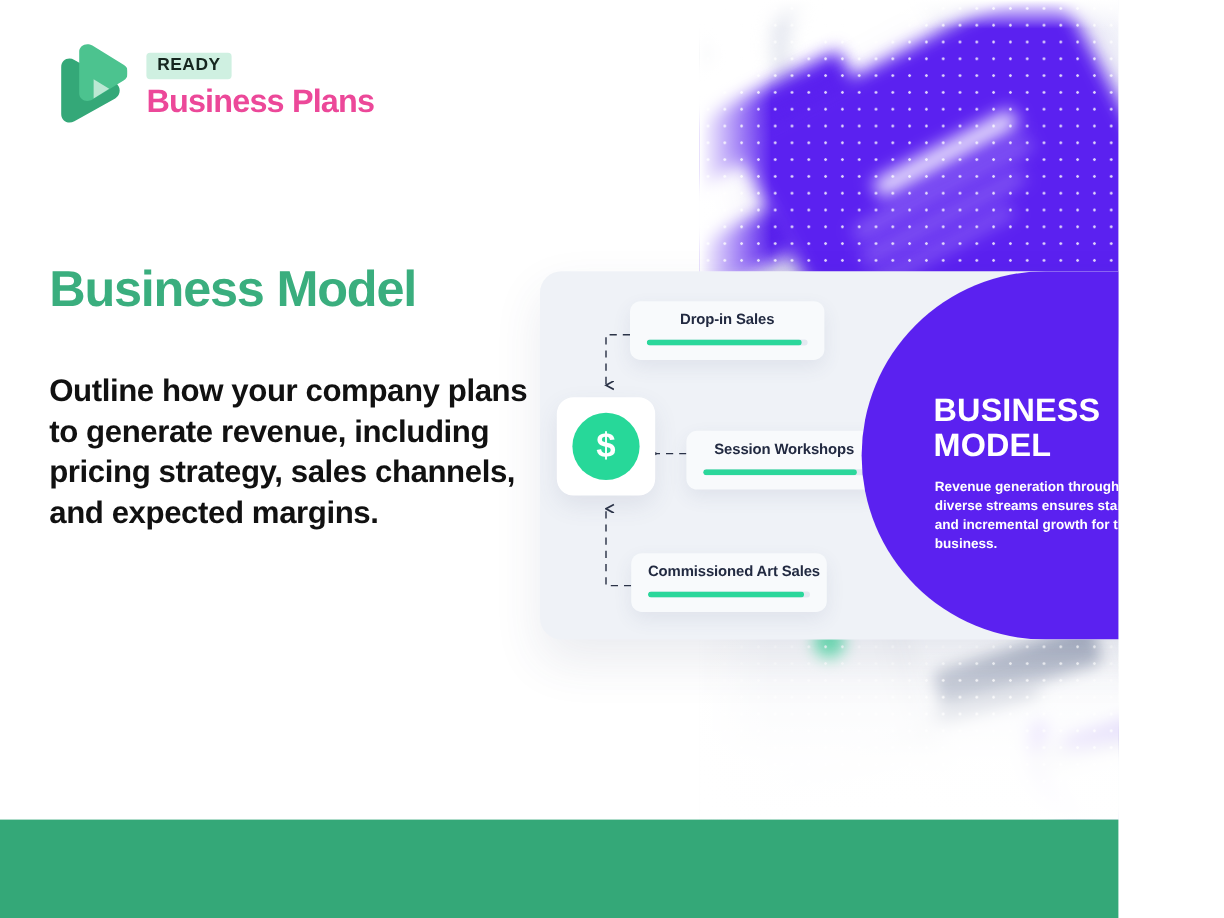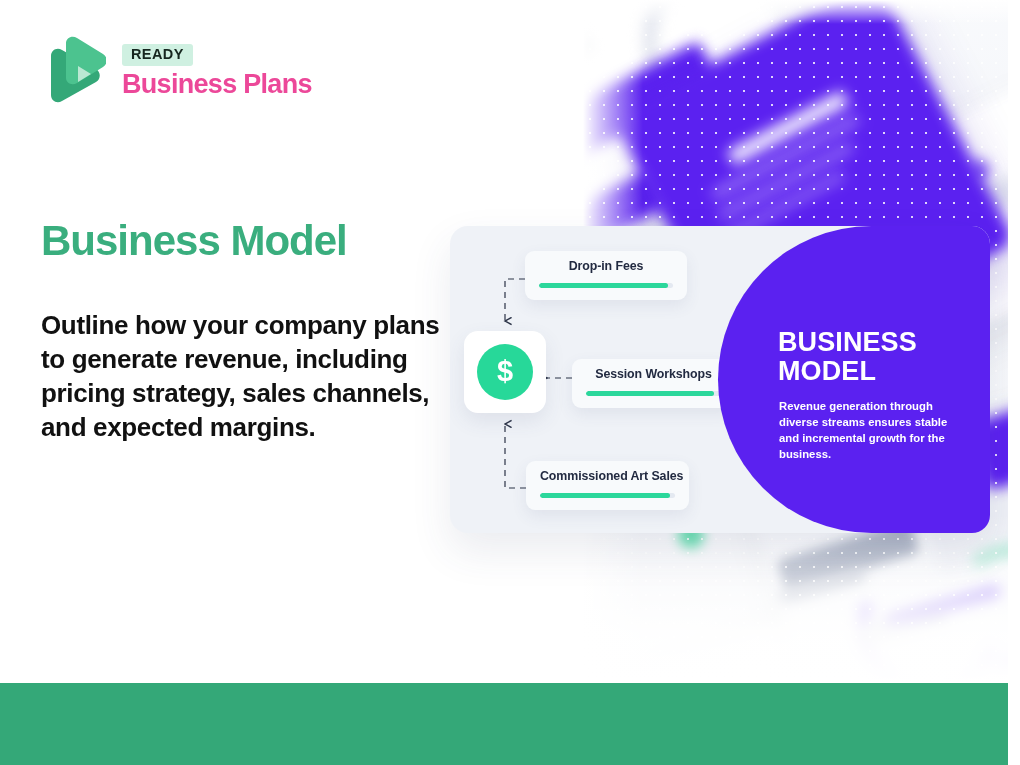--- a/index.html
+++ b/index.html
@@ -10,21 +10,21 @@
     width: 1020px;
     height: 765px;
     overflow: hidden;
     background: #ffffff;
     font-family: "Liberation Sans", sans-serif;
     -webkit-font-smoothing: antialiased;
   }
 
   #slide {
     position: relative;
-    width: 1008px;
+    width: 932px;
     height: 765px;
     background: #ffffff;
     overflow: hidden;
   }
 
   
   .bg-panel {
     position: absolute;
     left: 583px;
     top: 0;
@@ -417,21 +417,21 @@
 
     <div class="hub">
       <div class="hub-circle">
         <svg width="34" height="34" viewBox="0 0 34 34">
           <text x="17" y="26" text-anchor="middle" font-family="'Liberation Sans', sans-serif" font-size="29" font-weight="bold" fill="#ffffff">$</text>
         </svg>
       </div>
     </div>
 
     <div class="item-box box-1">
-      <div class="item-label">Drop-in Fees</div>
+      <div class="item-label">Drop-in Sales</div>
       <div class="item-track">
         <div class="item-fill" style="width:96%"></div>
       </div>
     </div>
 
     <div class="item-box box-3">
       <div class="item-label">Commissioned Art Sales</div>
       <div class="item-track">
         <div class="item-fill" style="width:96%"></div>
       </div>

